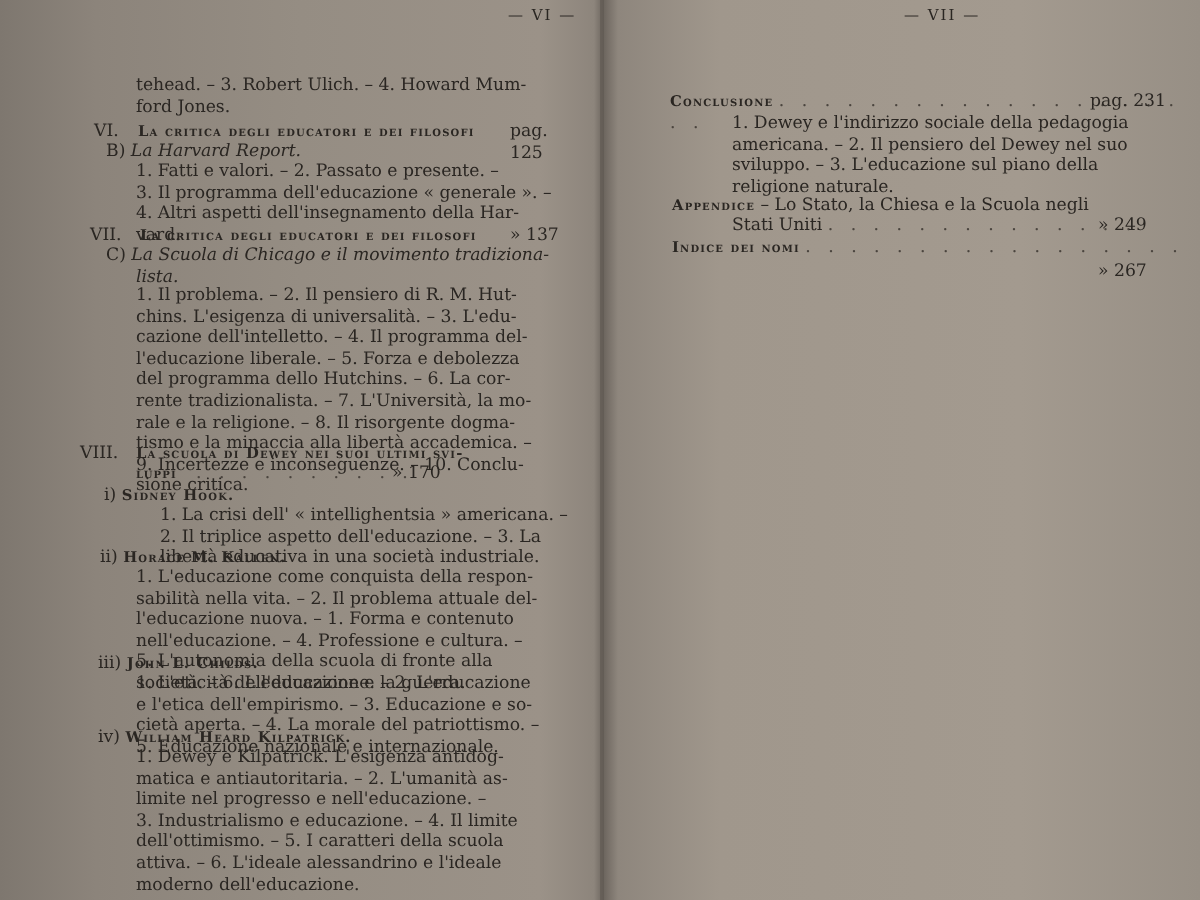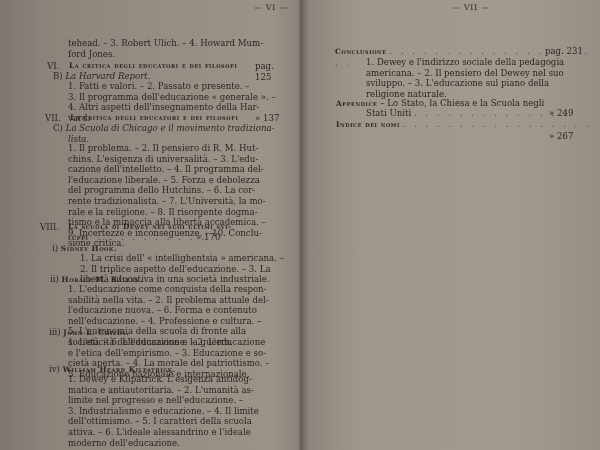--- a/index.html
+++ b/index.html
@@ -100,21 +100,21 @@
       <p>libertà educativa in una società industriale.</p>
     </div>
 
     <div class="entry" style="left:50px;top:274px;">
       <span>ii)</span>
       <span class="sc">Horace M. Kallen.</span>
     </div>
     <div class="entry" style="left:68px;top:284px;">
       <p>1. L'educazione come conquista della respon-</p>
       <p>sabilità nella vita. – 2. Il problema attuale del-</p>
-      <p>l'educazione nuova. – 6. Forma e contenuto</p>
+      <p>l'educazione nuova. – 1. Forma e contenuto</p>
       <p>nell'educazione. – 4. Professione e cultura. –</p>
       <p>5. L'autonomia della scuola di fronte alla</p>
       <p>società. – 6. L'educazione e la guerra.</p>
     </div>
 
     <div class="entry" style="left:49px;top:327px;">
       <span>iii)</span>
       <span class="sc">John L. Childs.</span>
     </div>
     <div class="entry" style="left:68px;top:337px;">

